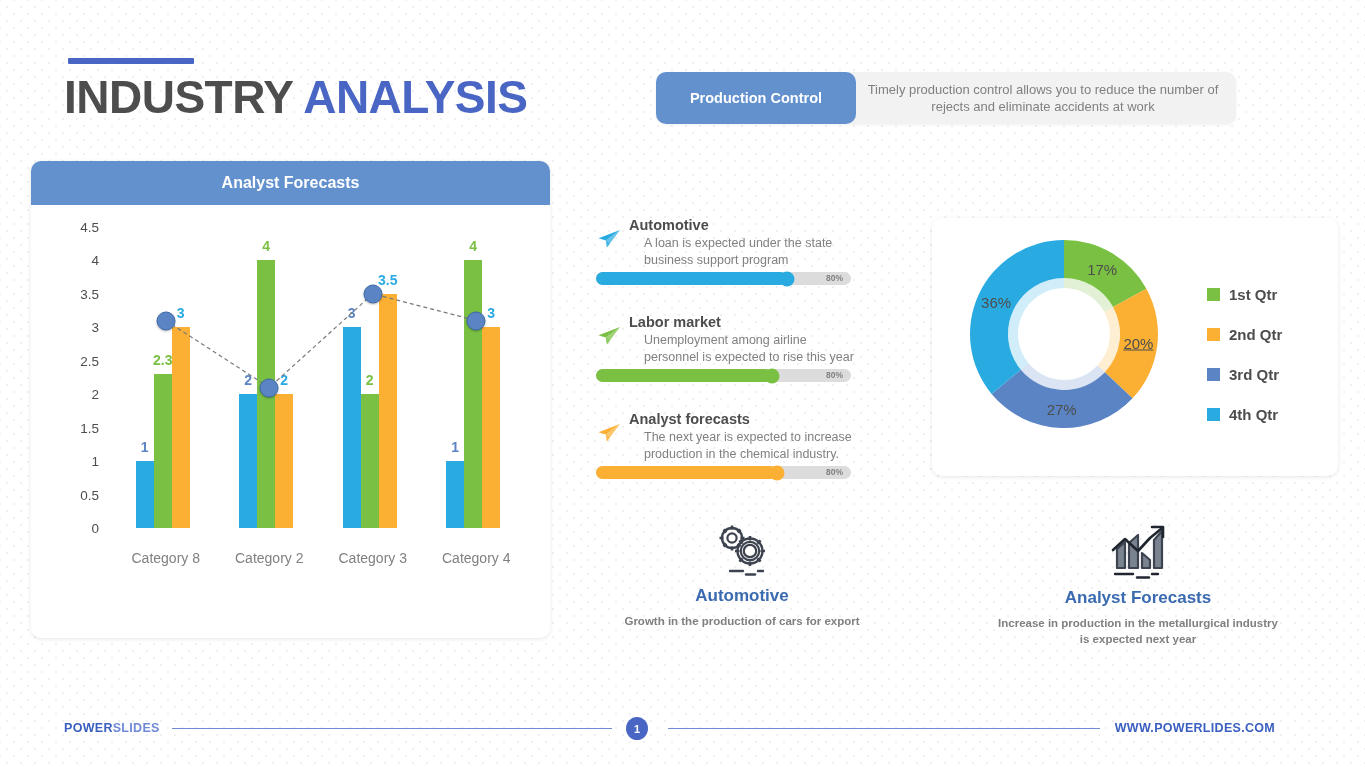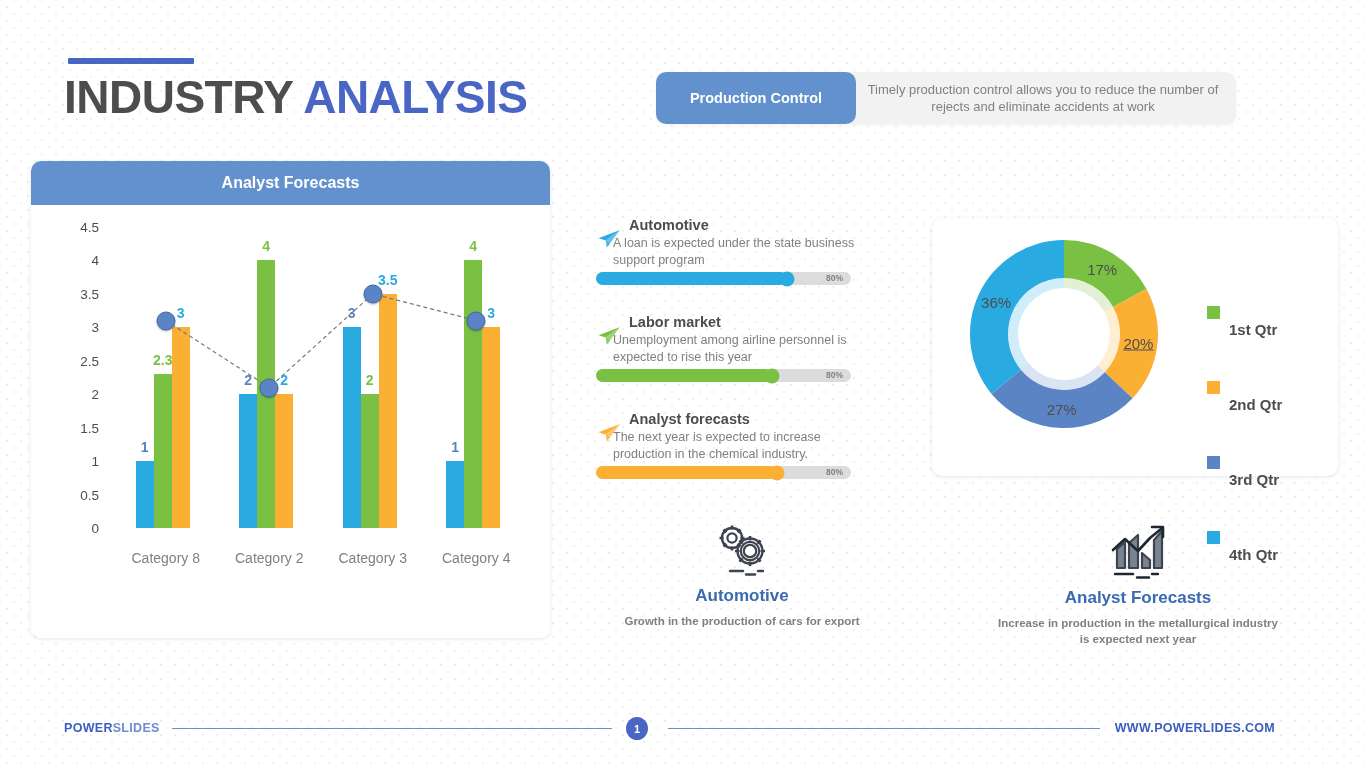--- a/index.html
+++ b/index.html
@@ -88,41 +88,41 @@
   .catlab{
     position:absolute;font-size:14px;color:#808080;
     transform:translateX(-50%);white-space:nowrap;
   }
 
   
   #feature-list{position:absolute;left:596px;top:216px;width:264px;}
   .feat{position:relative;margin-bottom:28px;}
   .feat-icon{position:absolute;left:0;top:12px;width:26px;height:22px;}
   .feat-title{margin-left:33px;font-size:14.5px;font-weight:bold;color:#4d4d4d;line-height:19px;}
-  .feat-desc{margin-left:17px;font-size:12.5px;color:#808080;line-height:17px;}
+  .feat-desc{margin-left:48px;font-size:12.5px;color:#808080;line-height:17px;}
   .pbar{
     position:relative;margin-top:3px;width:255px;height:13px;
     background:#dcdcdc;border-radius:7px;
   }
   .pfill{position:absolute;left:0;top:0;height:13px;border-radius:7px;}
   .pknob{position:absolute;top:50%;width:15px;height:15px;border-radius:50%;transform:translate(-50%,-50%);}
   .ppct{position:absolute;right:8px;top:0;height:13px;line-height:13px;font-size:8.5px;font-weight:bold;color:#808080;}
 
   
   #donut-card{
     position:absolute;left:932px;top:218px;width:406px;height:258px;
     background:#ffffff;border-radius:10px;
     box-shadow:0 1px 4px rgba(0,0,0,0.10);
   }
   #donut{position:absolute;left:32px;top:16px;width:200px;height:200px;}
   .dpct{position:absolute;font-size:15px;color:#4d4d4d;transform:translate(-50%,-50%);white-space:nowrap;}
   #donut-legend{position:absolute;left:275px;top:68px;}
   .dleg{display:flex;align-items:center;gap:9px;margin-bottom:23px;}
   .dleg-sq{width:13px;height:13px;}
-  .dleg-text{font-size:15px;font-weight:bold;color:#4d4d4d;margin-top:35px;}
+  .dleg-text{font-size:15px;font-weight:bold;color:#4d4d4d;}
 
   
   .iconblock{position:absolute;text-align:center;}
   .ib-title{font-size:17px;font-weight:bold;color:#3a6ab0;margin-top:4px;}
   .ib-desc{font-size:11.5px;font-weight:bold;color:#808080;line-height:16px;margin-top:7px;}
 
   
   #footer{position:absolute;left:0;bottom:0;width:100%;height:64px;}
   #footer-brand{position:absolute;left:64px;top:18px;font-size:12.5px;font-weight:bold;letter-spacing:0.3px;color:#3a5fc0;}
   #footer-brand .lt{color:#6f8ad6;}

